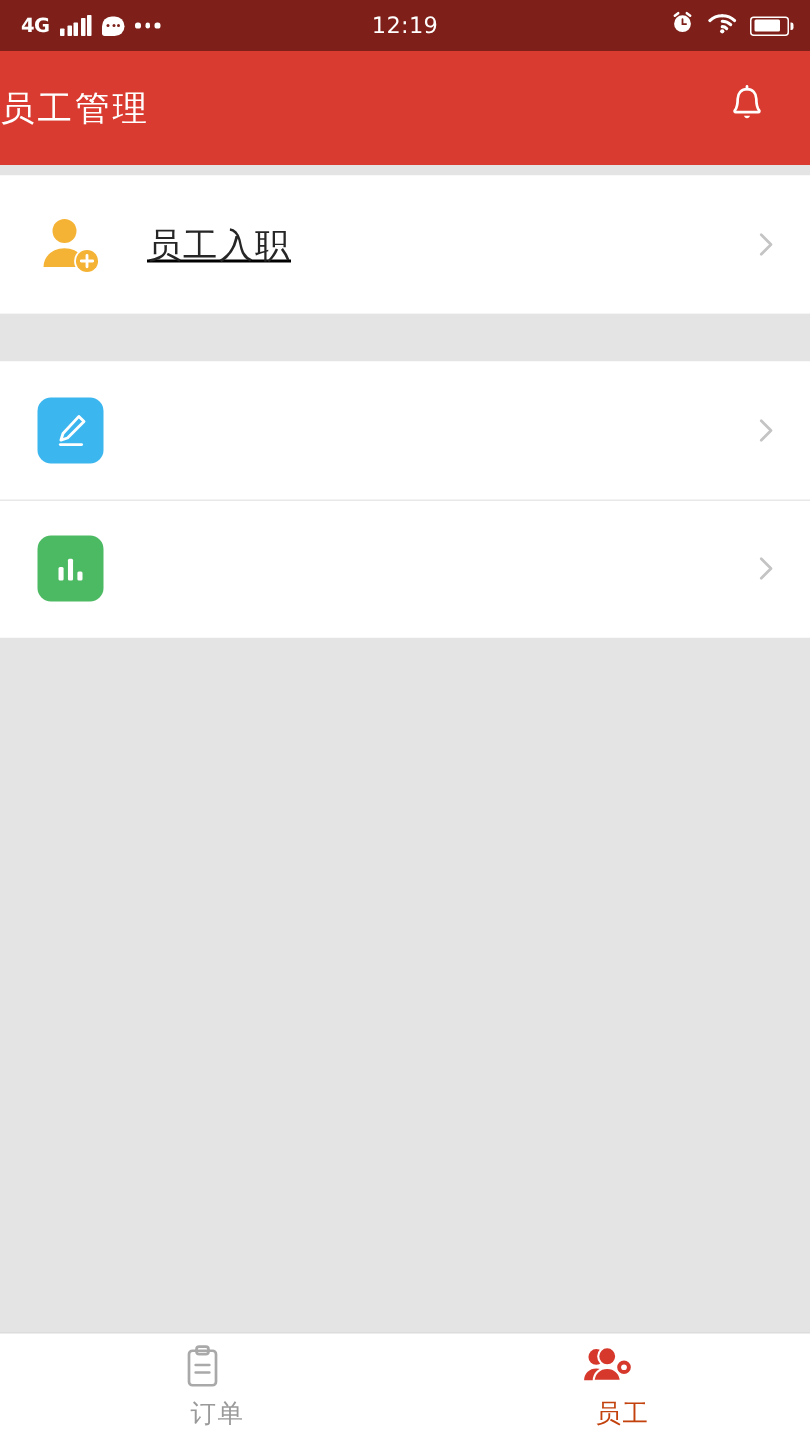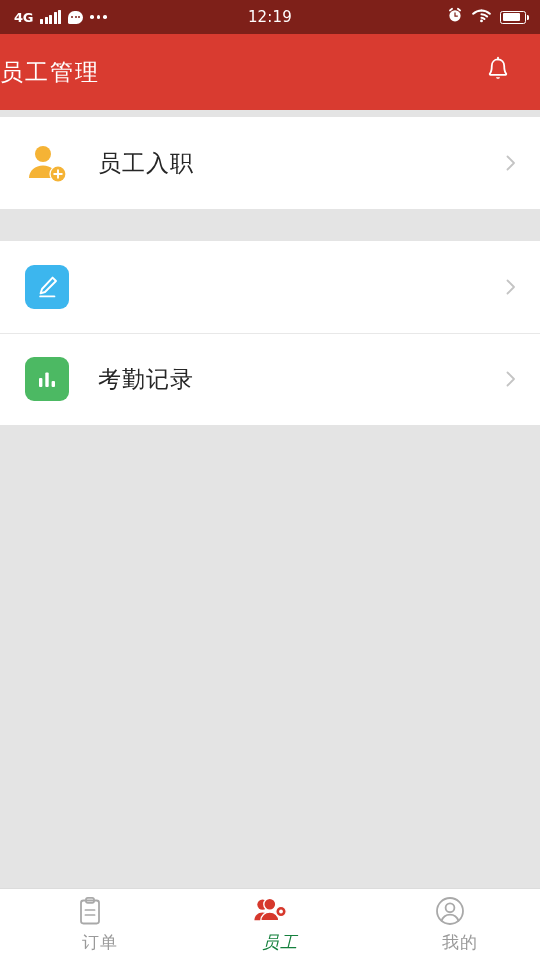--- a/index.html
+++ b/index.html
@@ -64,21 +64,21 @@
   }
   .bell-btn{
     position:absolute; right:20px; top:50%; transform:translateY(-50%);
     width:44px;height:44px;display:flex;align-items:center;justify-content:center;
   }
 
   
   .scroll{ flex:1 1 auto; background:#e4e4e4; overflow:hidden; }
   .gap{ height:7px; background:#e4e4e4; }
   .gap.big{ height:32px; }
-  .group{ background:#fff; }
+  .group{ background:#fff;text-decoration:underline; }
   .row{
     height:92px; display:flex; align-items:center;
     padding:0 20px 0 22px; background:#fff; position:relative;
   }
   .row + .row::before{
     content:""; position:absolute; left:0; right:0; top:0;
     height:1px; background:#e8e8e8;
   }
   .row-icon{
     width:50px;height:50px;flex:0 0 50px;
@@ -98,21 +98,21 @@
     height:72px; flex:0 0 72px;
     background:#fff; border-top:1px solid #dcdcdc;
     display:flex; align-items:stretch;
   }
   .tab{
     flex:1 1 0; display:flex; flex-direction:column;
     align-items:center; justify-content:center; gap:4px;
   }
   .tab-icon{ height:32px; display:flex; align-items:center; justify-content:center; }
   .tab-label{ font-size:17px; color:#9a9a9a; letter-spacing:1px;margin-left:20px; }
-  .tab.active .tab-label{ color:#15803d;font-style:italic; }
+  .tab.active .tab-label{ color:#c2410c; }
 </style>
 </head>
 <body>
 
 <div id="app">
 
   <div class="statusbar">
     <div class="sb-left">
       <span class="sb-4g">4G</span>
       <span class="bars">
@@ -222,21 +222,20 @@
       <div class="row">
         <span class="row-icon">
           <span class="sq green">
             <svg width="26" height="26" viewBox="0 0 26 26">
               <rect x="5" y="12" width="3.4" height="9" fill="#fff" rx="1"></rect>
               <rect x="11.3" y="6.5" width="3.4" height="14.5" fill="#fff" rx="1"></rect>
               <rect x="17.6" y="15" width="3.4" height="6" fill="#fff" rx="1"></rect>
             </svg>
           </span>
         </span>
-        <span class="row-label">考勤记录</span>
         <span class="chev">
           <svg width="18" height="18" viewBox="0 0 18 18">
             <path d="M5.5 2.5 12 9l-6.5 6.5" fill="none" stroke="#c4c4c4" stroke-width="1.8" stroke-linecap="round" stroke-linejoin="round"></path>
           </svg>
         </span>
       </div>
 
     </div>
 
   </div>
@@ -261,26 +260,16 @@
           <path d="M1.4 24.2c0-4.6 3.6-7.8 8.1-7.8s8.1 3.2 8.1 7.8z" fill="#d6382c"></path>
           <circle cx="16.8" cy="8.2" r="6" fill="#d6382c" stroke="#fff" stroke-width="1.4"></circle>
           <path d="M7.8 24.6c0-5 4-8.6 9-8.6s9 3.6 9 8.6z" fill="#d6382c" stroke="#fff" stroke-width="1.4"></path>
           <circle cx="28" cy="15.5" r="5.2" fill="#d6382c" stroke="#fff" stroke-width="1.3"></circle>
           <circle cx="28" cy="15.5" r="1.9" fill="#fff"></circle>
         </svg>
       </span>
       <span class="tab-label">员工</span>
     </div>
 
-    <div class="tab">
-      <span class="tab-icon">
-        <svg width="30" height="30" viewBox="0 0 30 30">
-          <circle cx="15" cy="15" r="13" fill="none" stroke="#a9a9a9" stroke-width="1.8"></circle>
-          <circle cx="15" cy="11.8" r="4.4" fill="none" stroke="#a9a9a9" stroke-width="1.8"></circle>
-          <path d="M6.6 24.8c1.3-3.9 4.5-6.2 8.4-6.2s7.1 2.3 8.4 6.2" fill="none" stroke="#a9a9a9" stroke-width="1.8" stroke-linecap="round"></path>
-        </svg>
-      </span>
-      <span class="tab-label">我的</span>
-    </div>
 
   </div>
 
 </div>
 
 </body></html>

